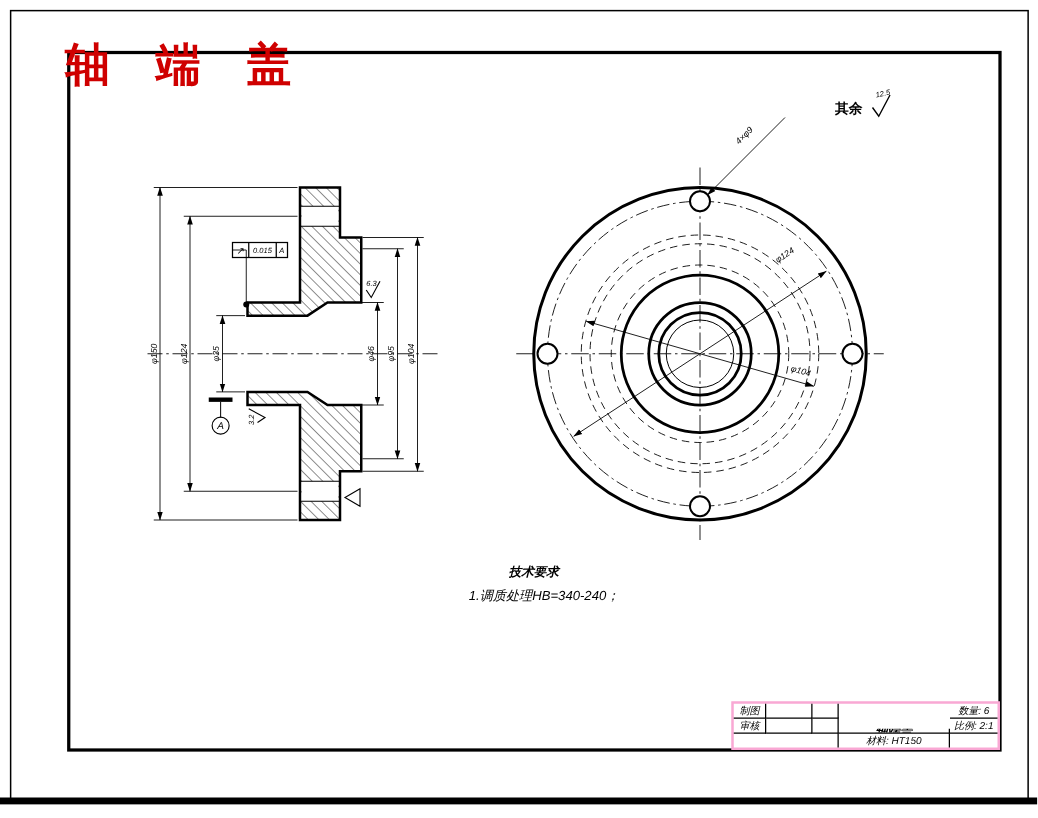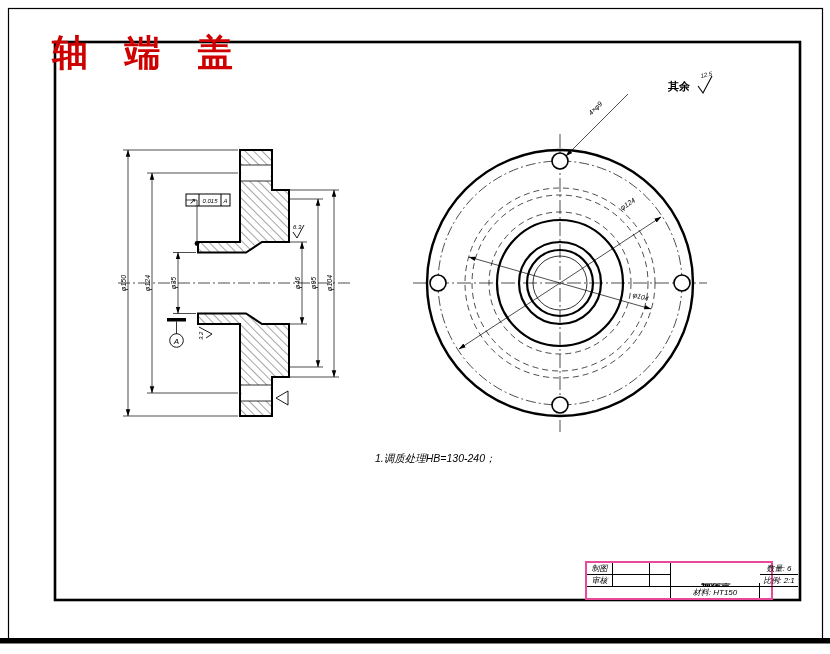--- a/index.html
+++ b/index.html
@@ -5,22 +5,22 @@
   html,body{margin:0;padding:0;background:#fff;}
   #sheet{position:relative;width:830px;height:654px;background:#fff;overflow:hidden;
          font-family:"Liberation Sans",sans-serif;color:#000;}
   #cad{position:absolute;left:0;top:0;}
   .red-title{position:absolute;left:52px;top:34px;font-family:"DejaVu Serif",serif;
              font-size:36px;font-weight:bold;color:#cf0000;letter-spacing:12px;line-height:1;
              white-space:nowrap;}
   .tech{position:absolute;left:375px;top:449px;width:230px;font-style:italic;
         font-size:10.5px;line-height:19px;}
   .tech .head{margin-left:32px;font-weight:bold;font-style:italic;font-size:10px;}
-  .tblock{position:absolute;left:585px;top:561px;width:188px;height:39px;
-          border:2px solid #ec4899;box-sizing:border-box;display:grid;
+  .tblock{position:absolute;left:585px;top:561px;width:215px;height:39px;
+          border:2px solid #f9a8d4;box-sizing:border-box;display:grid;
           grid-template-columns:26px 37px 21px 89px 38px;grid-template-rows:12px 12px 11px;
           font-size:8px;}
   .tblock div{border-right:1px solid #000;border-bottom:1px solid #000;
               display:flex;align-items:center;justify-content:center;box-sizing:border-box;
               font-style:italic;white-space:nowrap;overflow:hidden;}
   .tblock .nr{border-right:none;}
   .tblock .nb{border-bottom:none;text-align:center;}
   .pn{grid-column:4;grid-row:1/3;font-size:10px;font-weight:bold;margin-top:20px;}
   .r3l{grid-column:1/4;grid-row:3;}
   svg text{fill:#000;}
@@ -173,21 +173,22 @@
   <g>
     <text x="668" y="90" font-size="11" font-weight="bold">其余</text>
     <polyline points="698,86 703,93 712,76" fill="none" stroke="#000" stroke-width="1.1"></polyline>
     <text x="701" y="78" class="smalltxt" transform="rotate(-12 701 78)">12.5</text>
   </g>
 </svg>
 
   <div class="red-title">轴 端 盖</div>
 
   <div class="tech">
-    <div>1.调质处理HB=130-240；</div>
+    <div class="head">技术要求</div>
+    <div>1.调质处理HB=340-240；</div>
   </div>
 
   <div class="tblock">
     <div>制图</div>
     <div></div>
     <div></div>
     <div class="pn">轴端盖</div>
     <div class="nr">数量: 6</div>
     <div>审核</div>
     <div></div>

